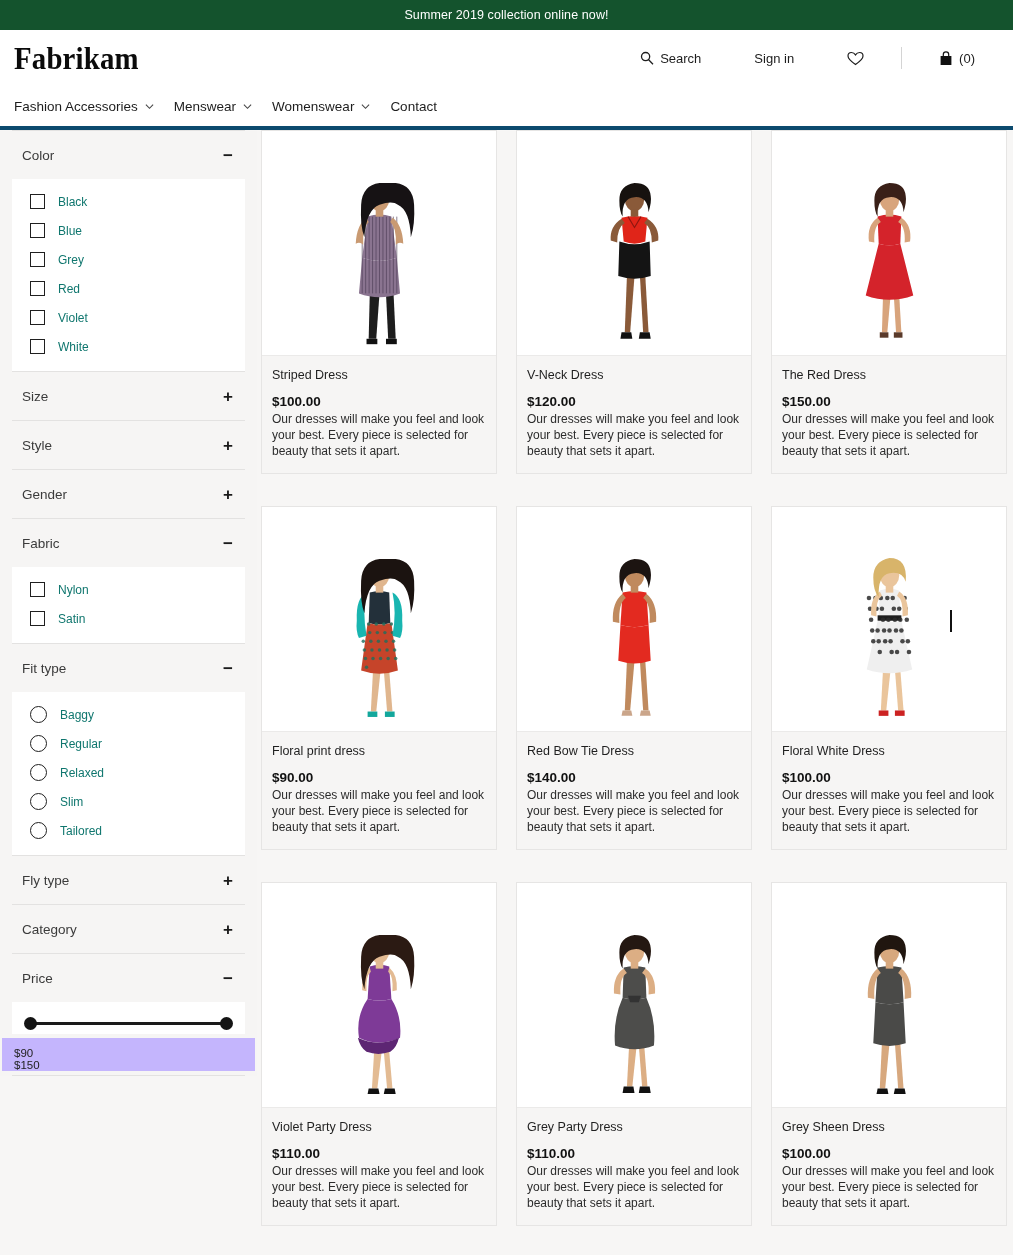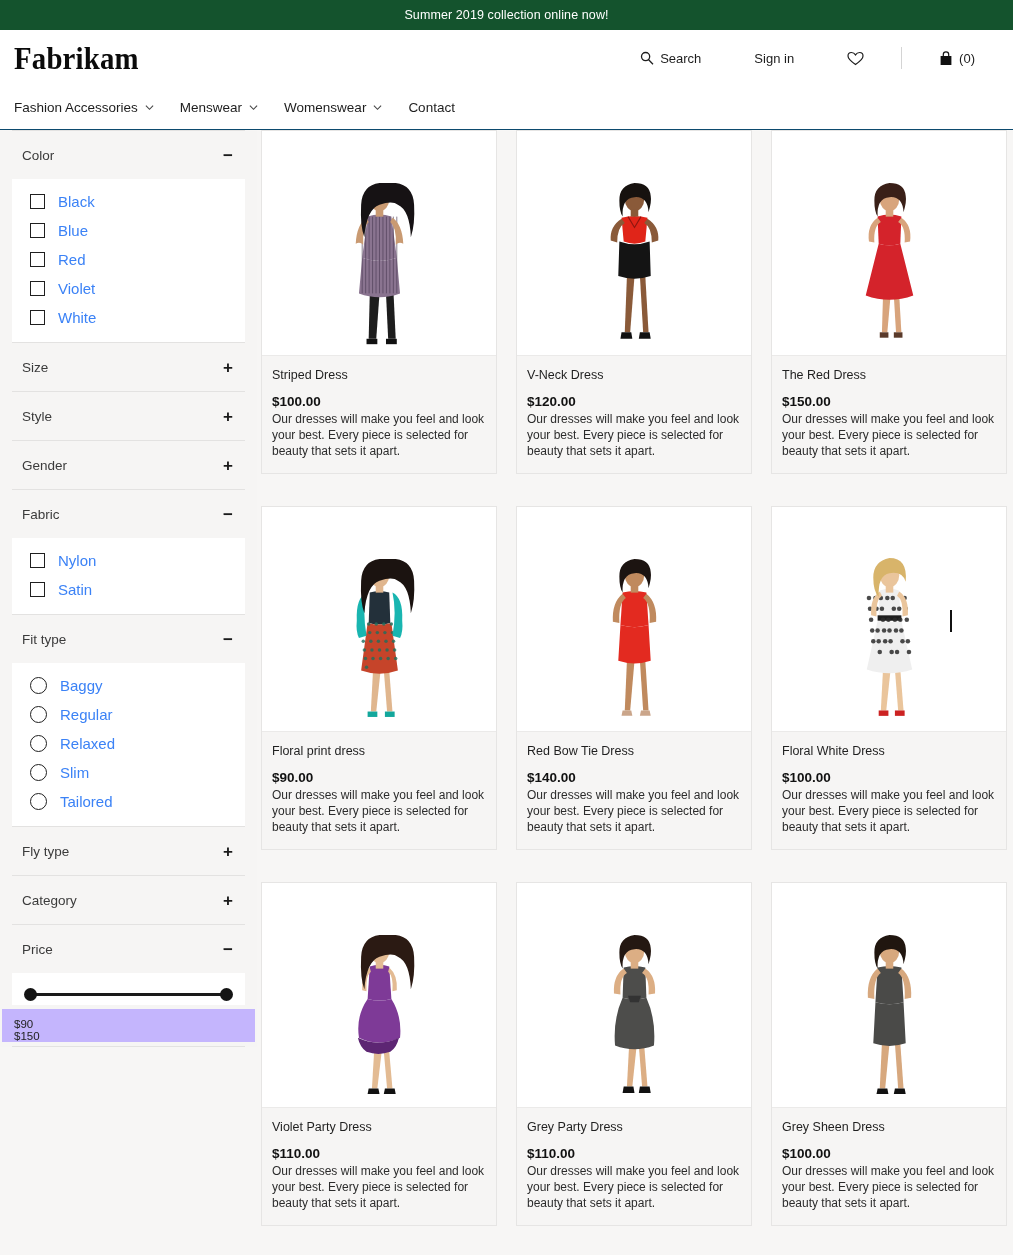--- a/index.html
+++ b/index.html
@@ -43,21 +43,21 @@
   .tool svg{ display:block; }
   .tool-divider{
     width:1px; height:22px; background:#d4d4d4; margin:0 4px;
   }
   .cart-count{ font-size:13px; }
 
   
   .main-nav{
     height:44px; background:#ffffff;
     display:flex; align-items:center; padding:0 14px;
-    gap:26px; border-bottom:1px solid #0c4a6e;
+    gap:20px; border-bottom:4px solid #0c4a6e;
   }
   .nav-item{
     display:flex; align-items:center; gap:7px;
     font-size:13.5px; color:#1d1d1d; cursor:pointer;
   }
   .chev{ width:9px; height:9px; display:block; }
 
   
   .page-body{
     display:flex; align-items:flex-start;
@@ -93,21 +93,21 @@
   }
   .cbox{
     width:15px; height:15px; flex:0 0 15px;
     border:1.6px solid #1f1f1f; background:#fff;
   }
   .radio{
     width:17px; height:17px; flex:0 0 17px;
     border:1.7px solid #1f1f1f; border-radius:50%;
     background:#fff;
   }
-  .opt-label{ font-size:15px; color:#3b82f6; }
+  .opt-label{ font-size:12px; color:#0f766e; }
 
   
   .price-panel{ background:#fff; padding:14px 10px 2px 10px; }
   .slider-track-wrap{ position:relative; height:16px; padding:0 2px; }
   .slider-track{
     position:absolute; left:8px; right:8px; top:6px;
     height:3px; background:#1a1a1a; border-radius:2px;
   }
   .slider-knob{
     position:absolute; top:1px; width:13px; height:13px;
@@ -238,20 +238,24 @@
           <span class="toggle-sign">−</span>
         </div>
         <div class="filter-options">
           <div class="opt">
             <span class="cbox"></span>
             <span class="opt-label">Black</span>
           </div>
           <div class="opt">
             <span class="cbox"></span>
             <span class="opt-label">Blue</span>
+          </div>
+          <div class="opt">
+            <span class="cbox"></span>
+            <span class="opt-label">Grey</span>
           </div>
           <div class="opt">
             <span class="cbox"></span>
             <span class="opt-label">Red</span>
           </div>
           <div class="opt">
             <span class="cbox"></span>
             <span class="opt-label">Violet</span>
           </div>
           <div class="opt">

